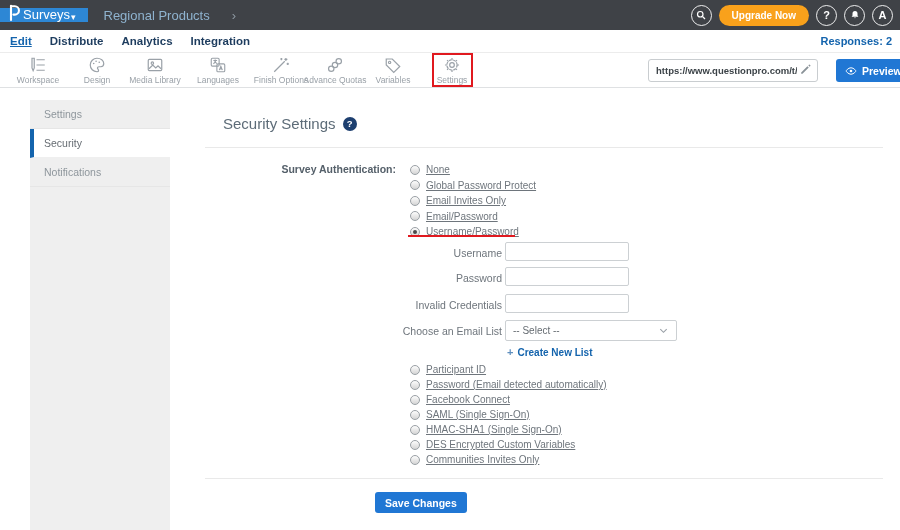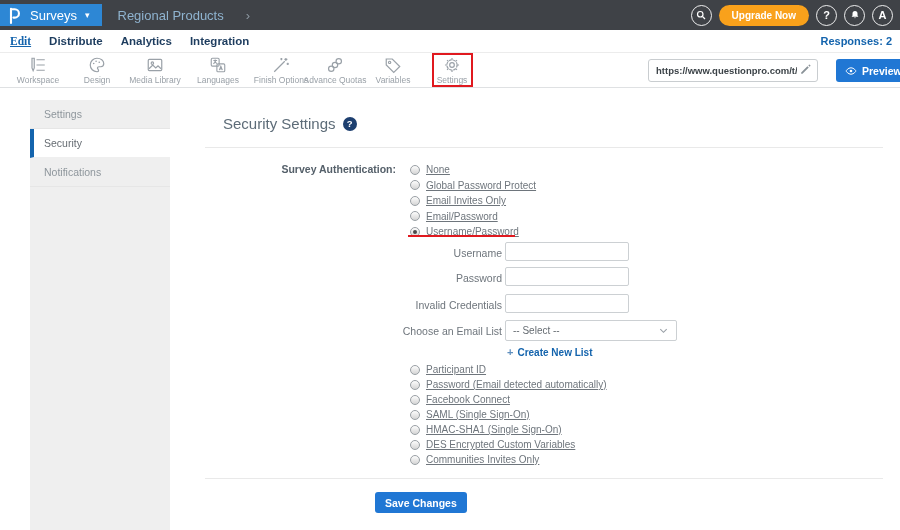--- a/index.html
+++ b/index.html
@@ -1,39 +1,39 @@
 <!DOCTYPE html>
 <html><head>
 <meta charset="utf-8">
 <style>
   * { margin:0; padding:0; box-sizing:border-box; }
   html,body { width:900px; height:530px; overflow:hidden; }
   body { font-family:"Liberation Sans", sans-serif; background:#fff; position:relative; }
 
   
   .topbar { position:absolute; left:0; top:0; width:900px; height:30px; background:#3f4247; display:flex; align-items:center; }
-  .logo-block { height:22px; background:#2d87d5; display:flex; align-items:center; padding:0 12px 0 8px; gap:7px; cursor:pointer; }
+  .logo-block { height:14px; background:#2d87d5; display:flex; align-items:flex-end; padding:0 12px 0 8px; cursor:pointer; }
   .logo-p { width:15px; height:19px; }
   .surveys-label { color:#fff; font-size:13px; }
   .caret { color:#fff; font-size:9px; margin-left:1px; }
   .breadcrumb { display:flex; align-items:center; gap:22px; margin-left:16px; font-size:13px; }
   .bc-parent { color:#8fb3cf; cursor:pointer; }
   .bc-sep { color:#8d98a1; font-size:13px; }
   .bc-current { color:#fff; font-weight:bold; }
   .topbar-right { margin-left:auto; display:flex; align-items:center; gap:7px; padding-right:7px; }
   .circle-btn { width:21px; height:21px; border:1.5px solid rgba(255,255,255,.9); border-radius:50%; color:#fff;
                 display:flex; align-items:center; justify-content:center; font-size:11px; font-weight:bold; cursor:pointer; background:transparent; }
   .circle-btn svg { width:12px; height:12px; }
   .upgrade-btn { background:#f9a11b; color:#fff; border:none; border-radius:11px; height:21px; padding:0 13px;
                  font-size:10px; font-weight:bold; font-family:inherit; cursor:pointer; }
 
   
   .navrow { position:absolute; left:0; top:30px; width:900px; height:22px; background:#fff; display:flex; align-items:center; padding:0 8px 0 10px; }
   .nav-item { font-size:11.5px; font-weight:bold; color:#1d3c5e; margin-right:18px; cursor:pointer; }
-  .nav-item.active { color:#1464ad; text-decoration:underline;font-family:Liberation Serif, serif; }
+  .nav-item.active { color:#1464ad; text-decoration:underline; }
   .responses { margin-left:auto; font-size:11px; font-weight:bold; color:#1464ad; cursor:pointer; }
 
   
   .toolbar { position:absolute; left:0; top:52px; width:900px; height:36px; background:#fff; border-top:1px solid #ececec; border-bottom:1px solid #dfe1e3; }
   .tool-item { position:absolute; top:2px; width:84px; text-align:center; color:#9aa1a8; cursor:pointer; }
   .tool-item svg { width:18px; height:18px; display:block; margin:1px auto 0; }
   .tool-label { font-size:8.5px; display:block; margin-top:1px; white-space:nowrap; }
   .annotation-box { position:absolute; left:432px; top:0; width:41px; height:34px; border:2px solid #e0191f; pointer-events:none; }
   .url-input { position:absolute; left:648px; top:6px; width:170px; height:23px; border:1px solid #c9cdd0; border-radius:3px;
                font-family:inherit; font-size:9.5px; font-weight:bold; color:#3c4348; padding:0 20px 0 7px; background:#fff; }

